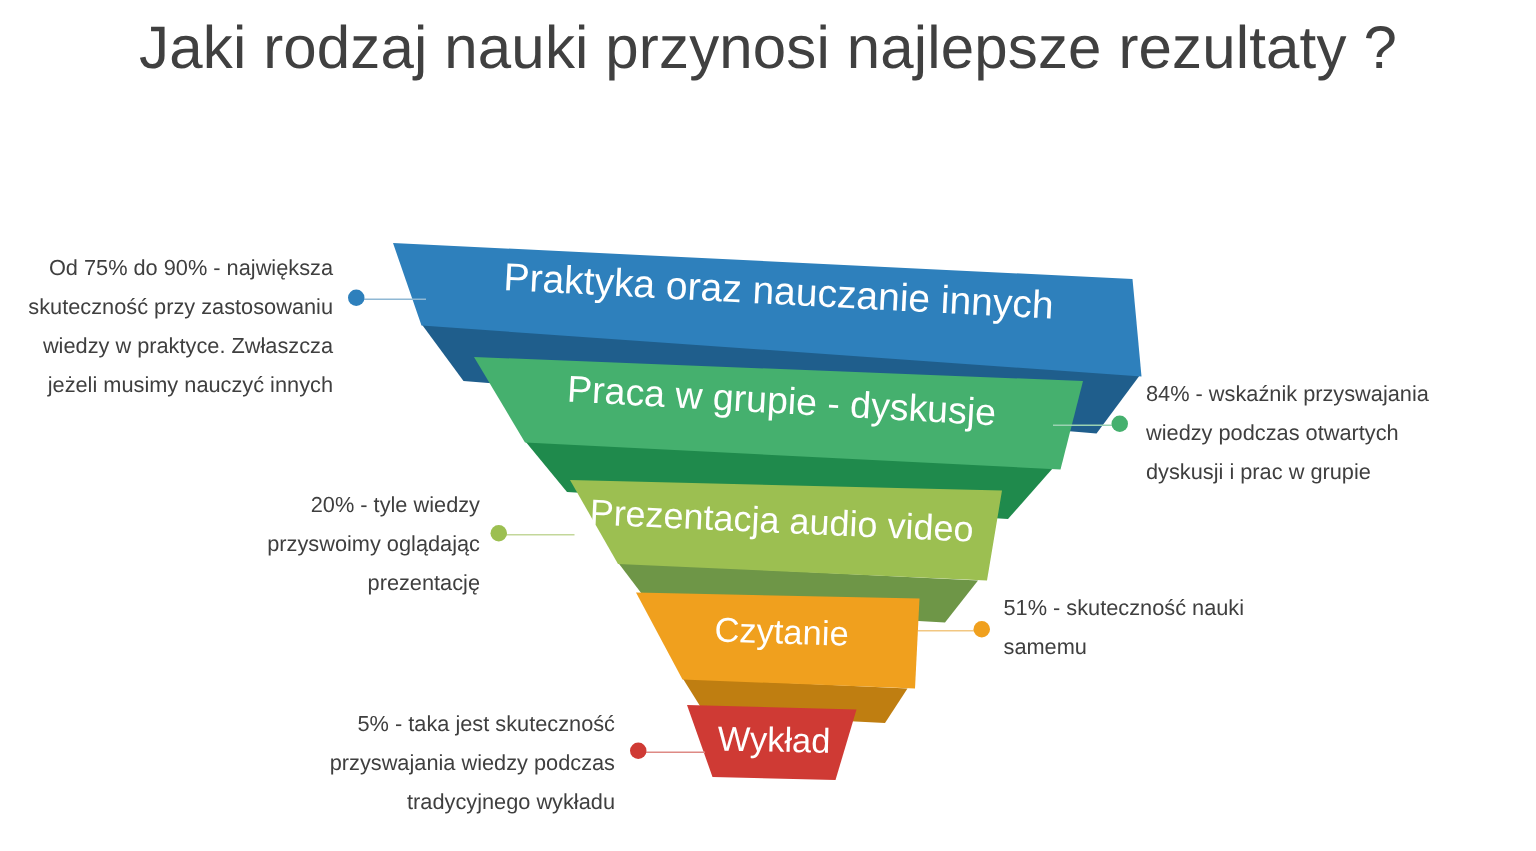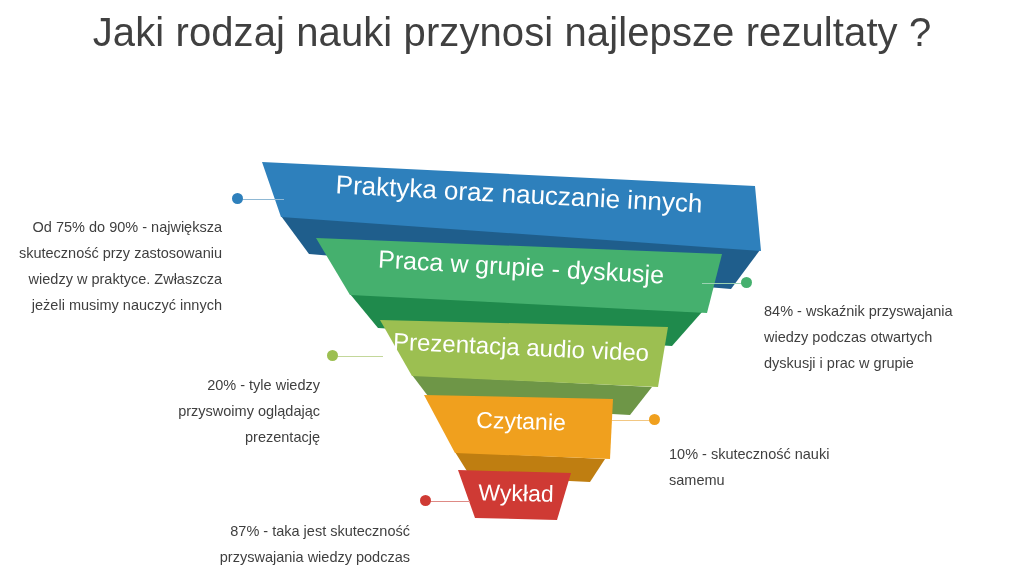--- a/index.html
+++ b/index.html
@@ -60,21 +60,20 @@
   .lbl-4 { font-size: 23px; }
   .lbl-5 { font-size: 23px; }
 
   
   .annotation {
     position: absolute;
     font-size: 14.5px;
     line-height: 26px;
     color: #3f3f3f;
     white-space: pre-line;
-    margin-top: 48px;
   }
   .annotation.right-align { text-align: right; }
   .annotation.left-align  { text-align: left; }
 
   .connector {
     position: absolute;
     height: 12px;
   }
   .connector .line {
     position: absolute;
@@ -152,28 +151,28 @@
   </div>
 
   <div class="annotation right-align" style="left:120px; top:324px; width:200px;">20% - tyle wiedzy
 przyswoimy oglądając
 prezentację</div>
   <div class="connector dot-left" style="left:327px; top:350px; width:56px;">
     <span class="line" style="background:#C3D79A;"></span>
     <span class="dot" style="background:#9CBF51;"></span>
   </div>
 
-  <div class="annotation left-align" style="left:669px; top:393px; width:240px;">10% - skuteczność nauki
+  <div class="annotation left-align" style="left:669px; top:393px; width:240px;">51% - skuteczność nauki
 samemu</div>
   <div class="connector dot-right" style="left:612px; top:414px; width:48px;">
     <span class="line" style="background:#F2C782;"></span>
     <span class="dot" style="background:#F0A01E;"></span>
   </div>
 
-  <div class="annotation right-align" style="left:180px; top:470px; width:230px;">87% - taka jest skuteczność
+  <div class="annotation right-align" style="left:180px; top:470px; width:230px;">5% - taka jest skuteczność
 przyswajania wiedzy podczas
 tradycyjnego wykładu</div>
   <div class="connector dot-left" style="left:420px; top:495px; width:50px;">
     <span class="line" style="background:#DE8A85;"></span>
     <span class="dot" style="background:#CF3A34;"></span>
   </div>
 
 </div>
 
 </body></html>

